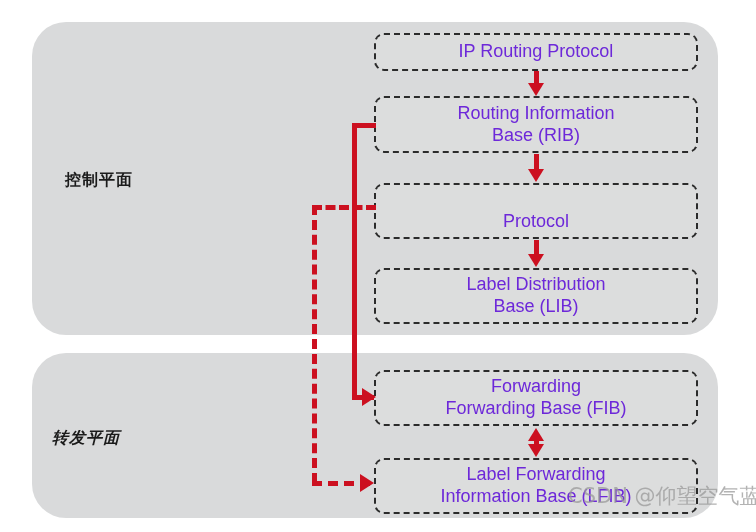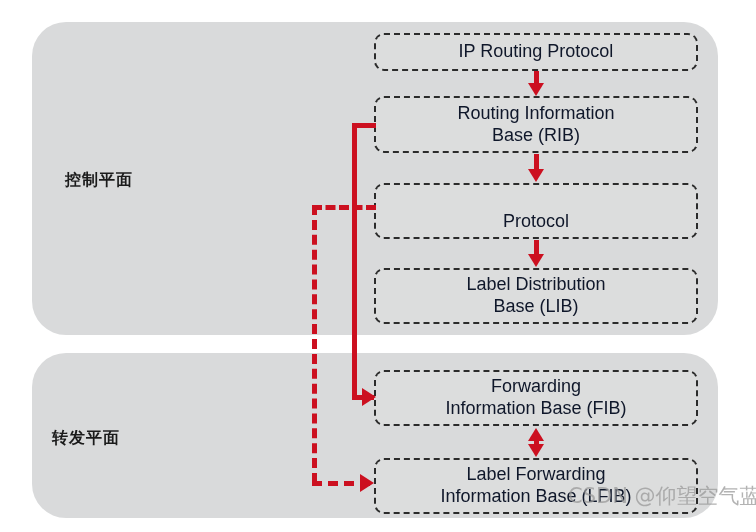--- a/index.html
+++ b/index.html
@@ -28,34 +28,34 @@
   .plane-label {
     position: absolute;
     font-size: 16px;
     font-weight: bold;
     color: #1b1b1b;
     letter-spacing: 1px;
     white-space: nowrap;
     font-family: "DejaVu Sans", sans-serif;
   }
   #label-control { left: 52px; top: 170px; margin-left: 13px; }
-  #label-forward { left: 52px; top: 428px; }
+  #label-forward { left: 52px; top: 428px; font-style: italic; }
 
   
   .node {
     position: absolute;
     box-sizing: border-box;
     border: 2px dashed #2b2b2b;
     border-radius: 10px;
     background: #dcdddd;
     display: flex;
     align-items: center;
     justify-content: center;
     text-align: center;
-    color: #0f172a;
+    color: #6d28d9;
     font-size: 18px;
     line-height: 1.22;
     padding: 2px 8px;
     font-family: "Liberation Sans", sans-serif;
   }
   #node-iprp  { left: 374px; top: 33px;  width: 324px; height: 38px; }
   #node-rib   { left: 374px; top: 96px;  width: 324px; height: 57px; }
   #node-ldp   { left: 374px; top: 183px; width: 324px; height: 56px; }
   #node-lib   { left: 374px; top: 268px; width: 324px; height: 56px; }
   #node-fib   { left: 374px; top: 370px; width: 324px; height: 56px; }
@@ -150,21 +150,21 @@
   <div id="node-lib" class="node">
     <span>
       <span>Label Distribution</span><br>
       <span>Base (LIB)</span>
     </span>
   </div>
 
   <div id="node-fib" class="node">
     <span>
       <span>Forwarding</span><br>
-      <span>Information Base (FIB)</span>
+      <span>Forwarding Base (FIB)</span>
     </span>
   </div>
 
   <div id="node-lfib" class="node">
     <span>
       <span>Label Forwarding</span><br>
       <span>Information Base (LFIB)</span>
     </span>
   </div>
 

